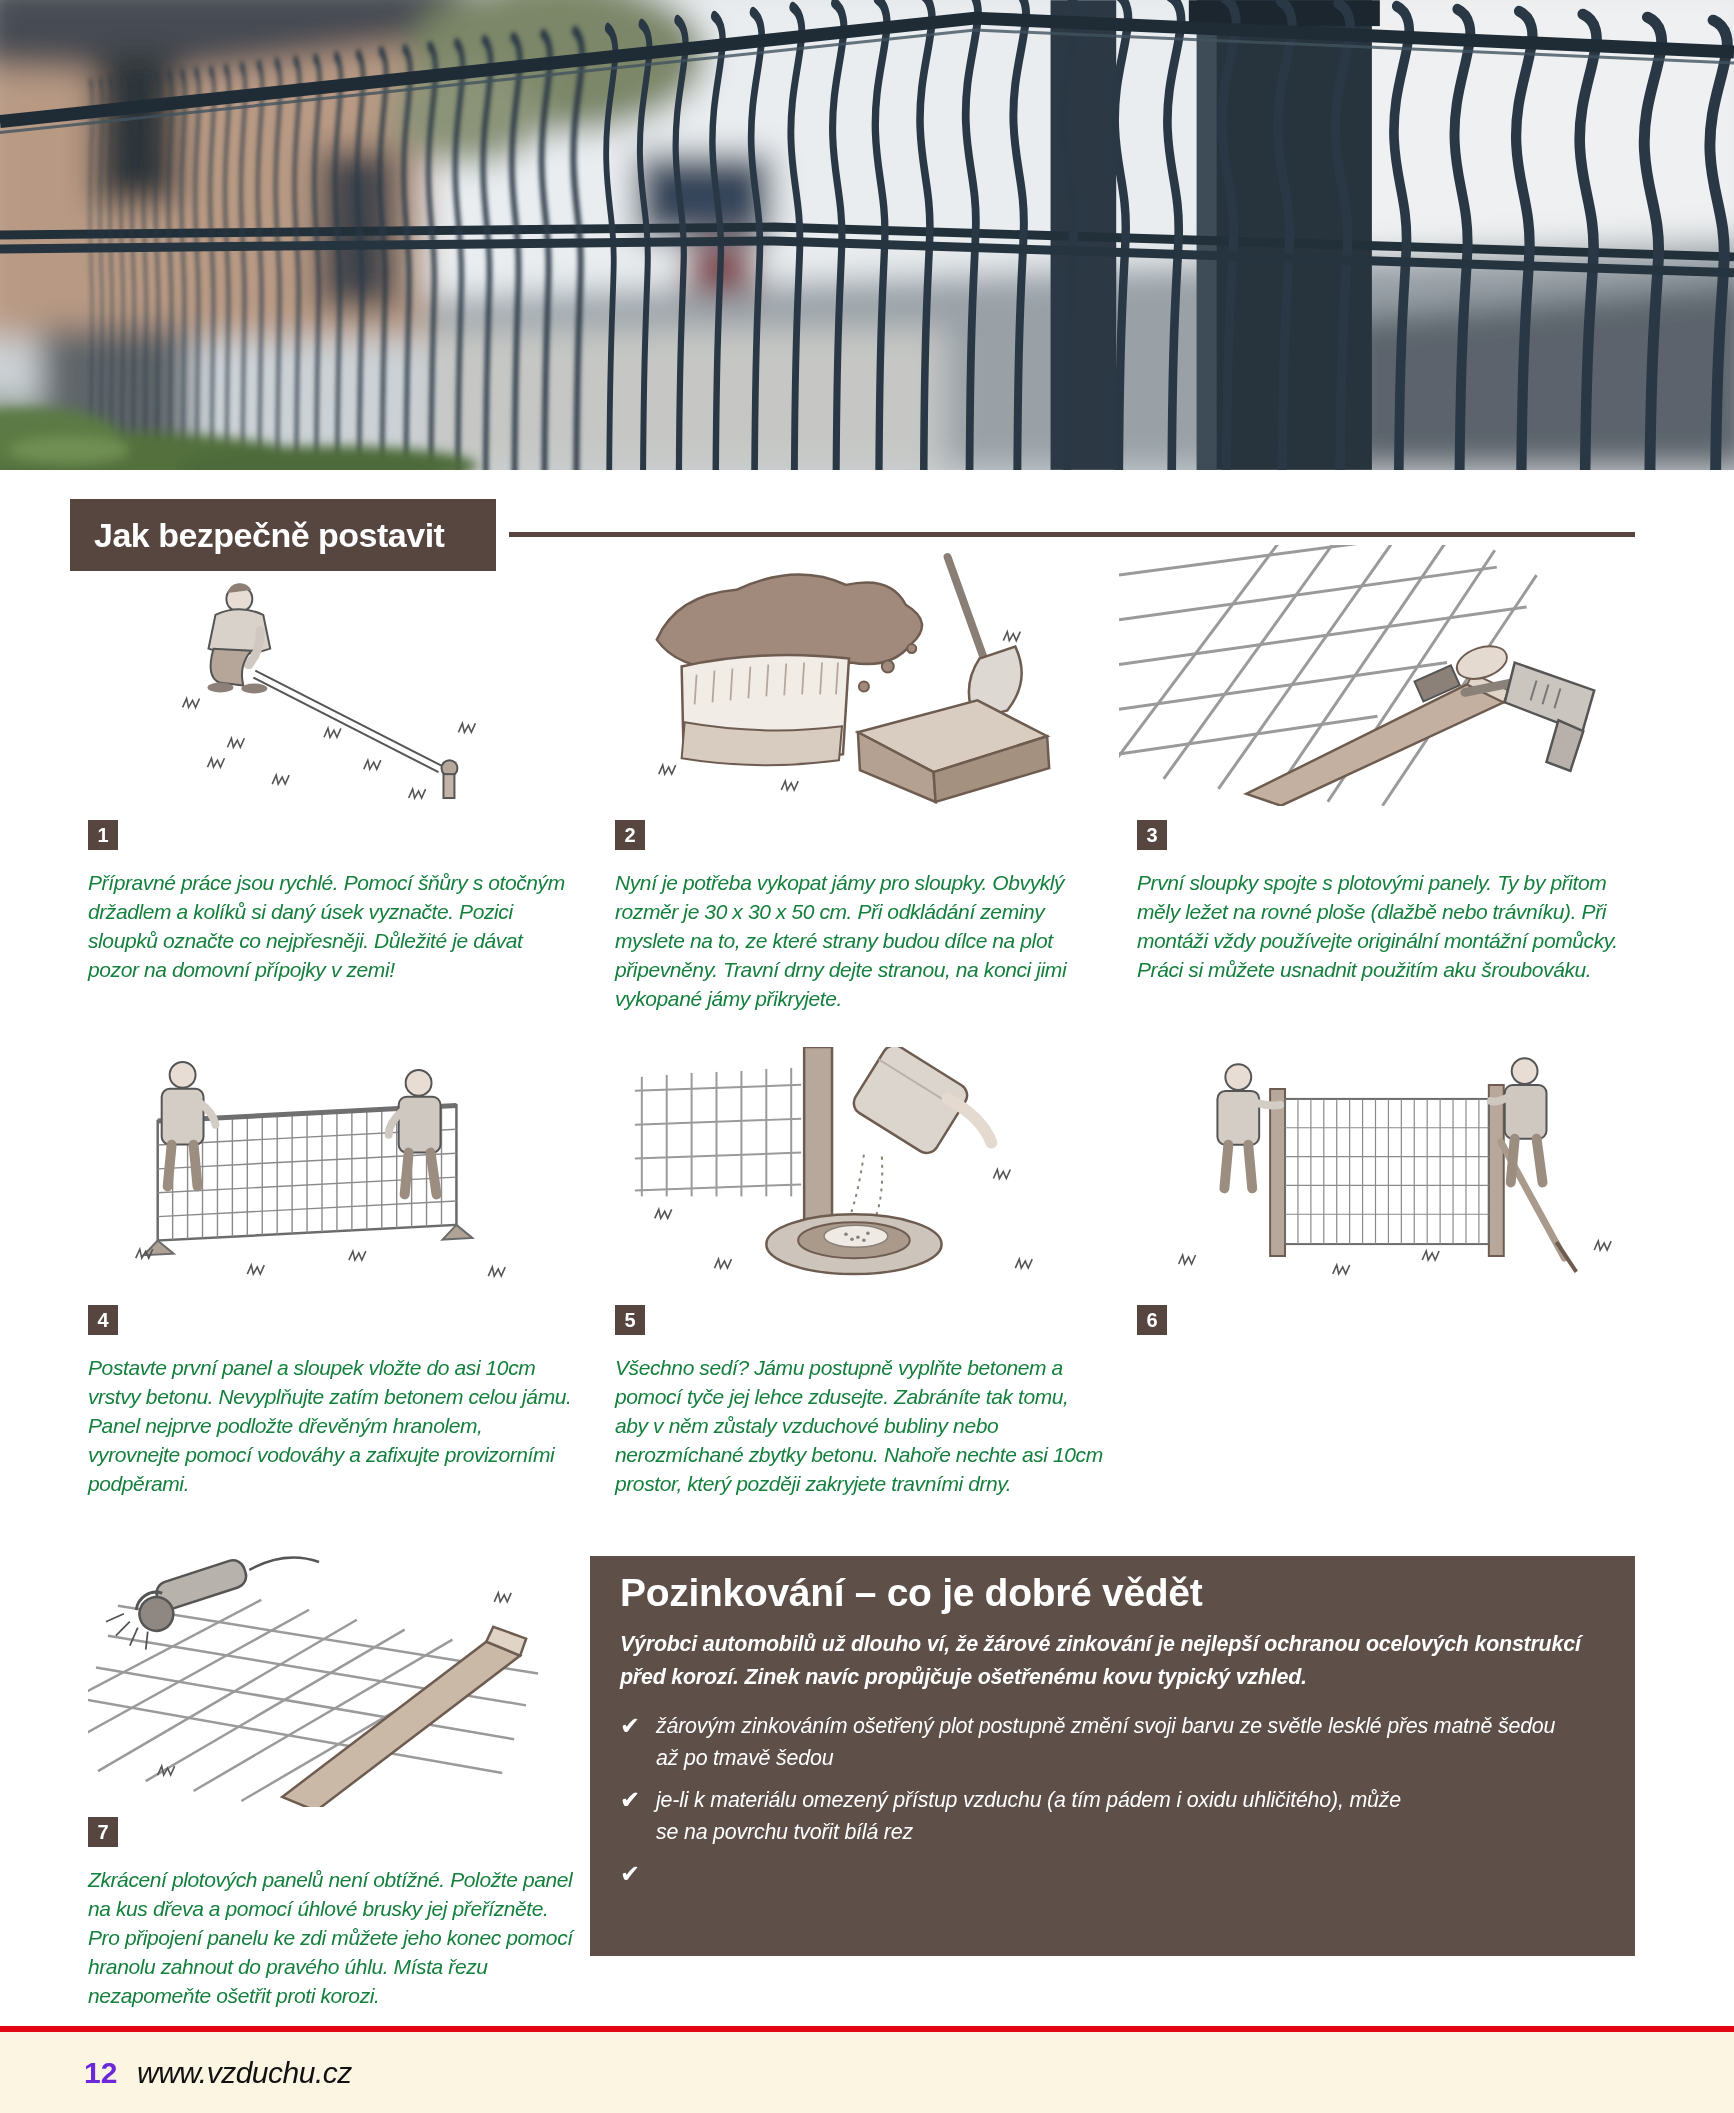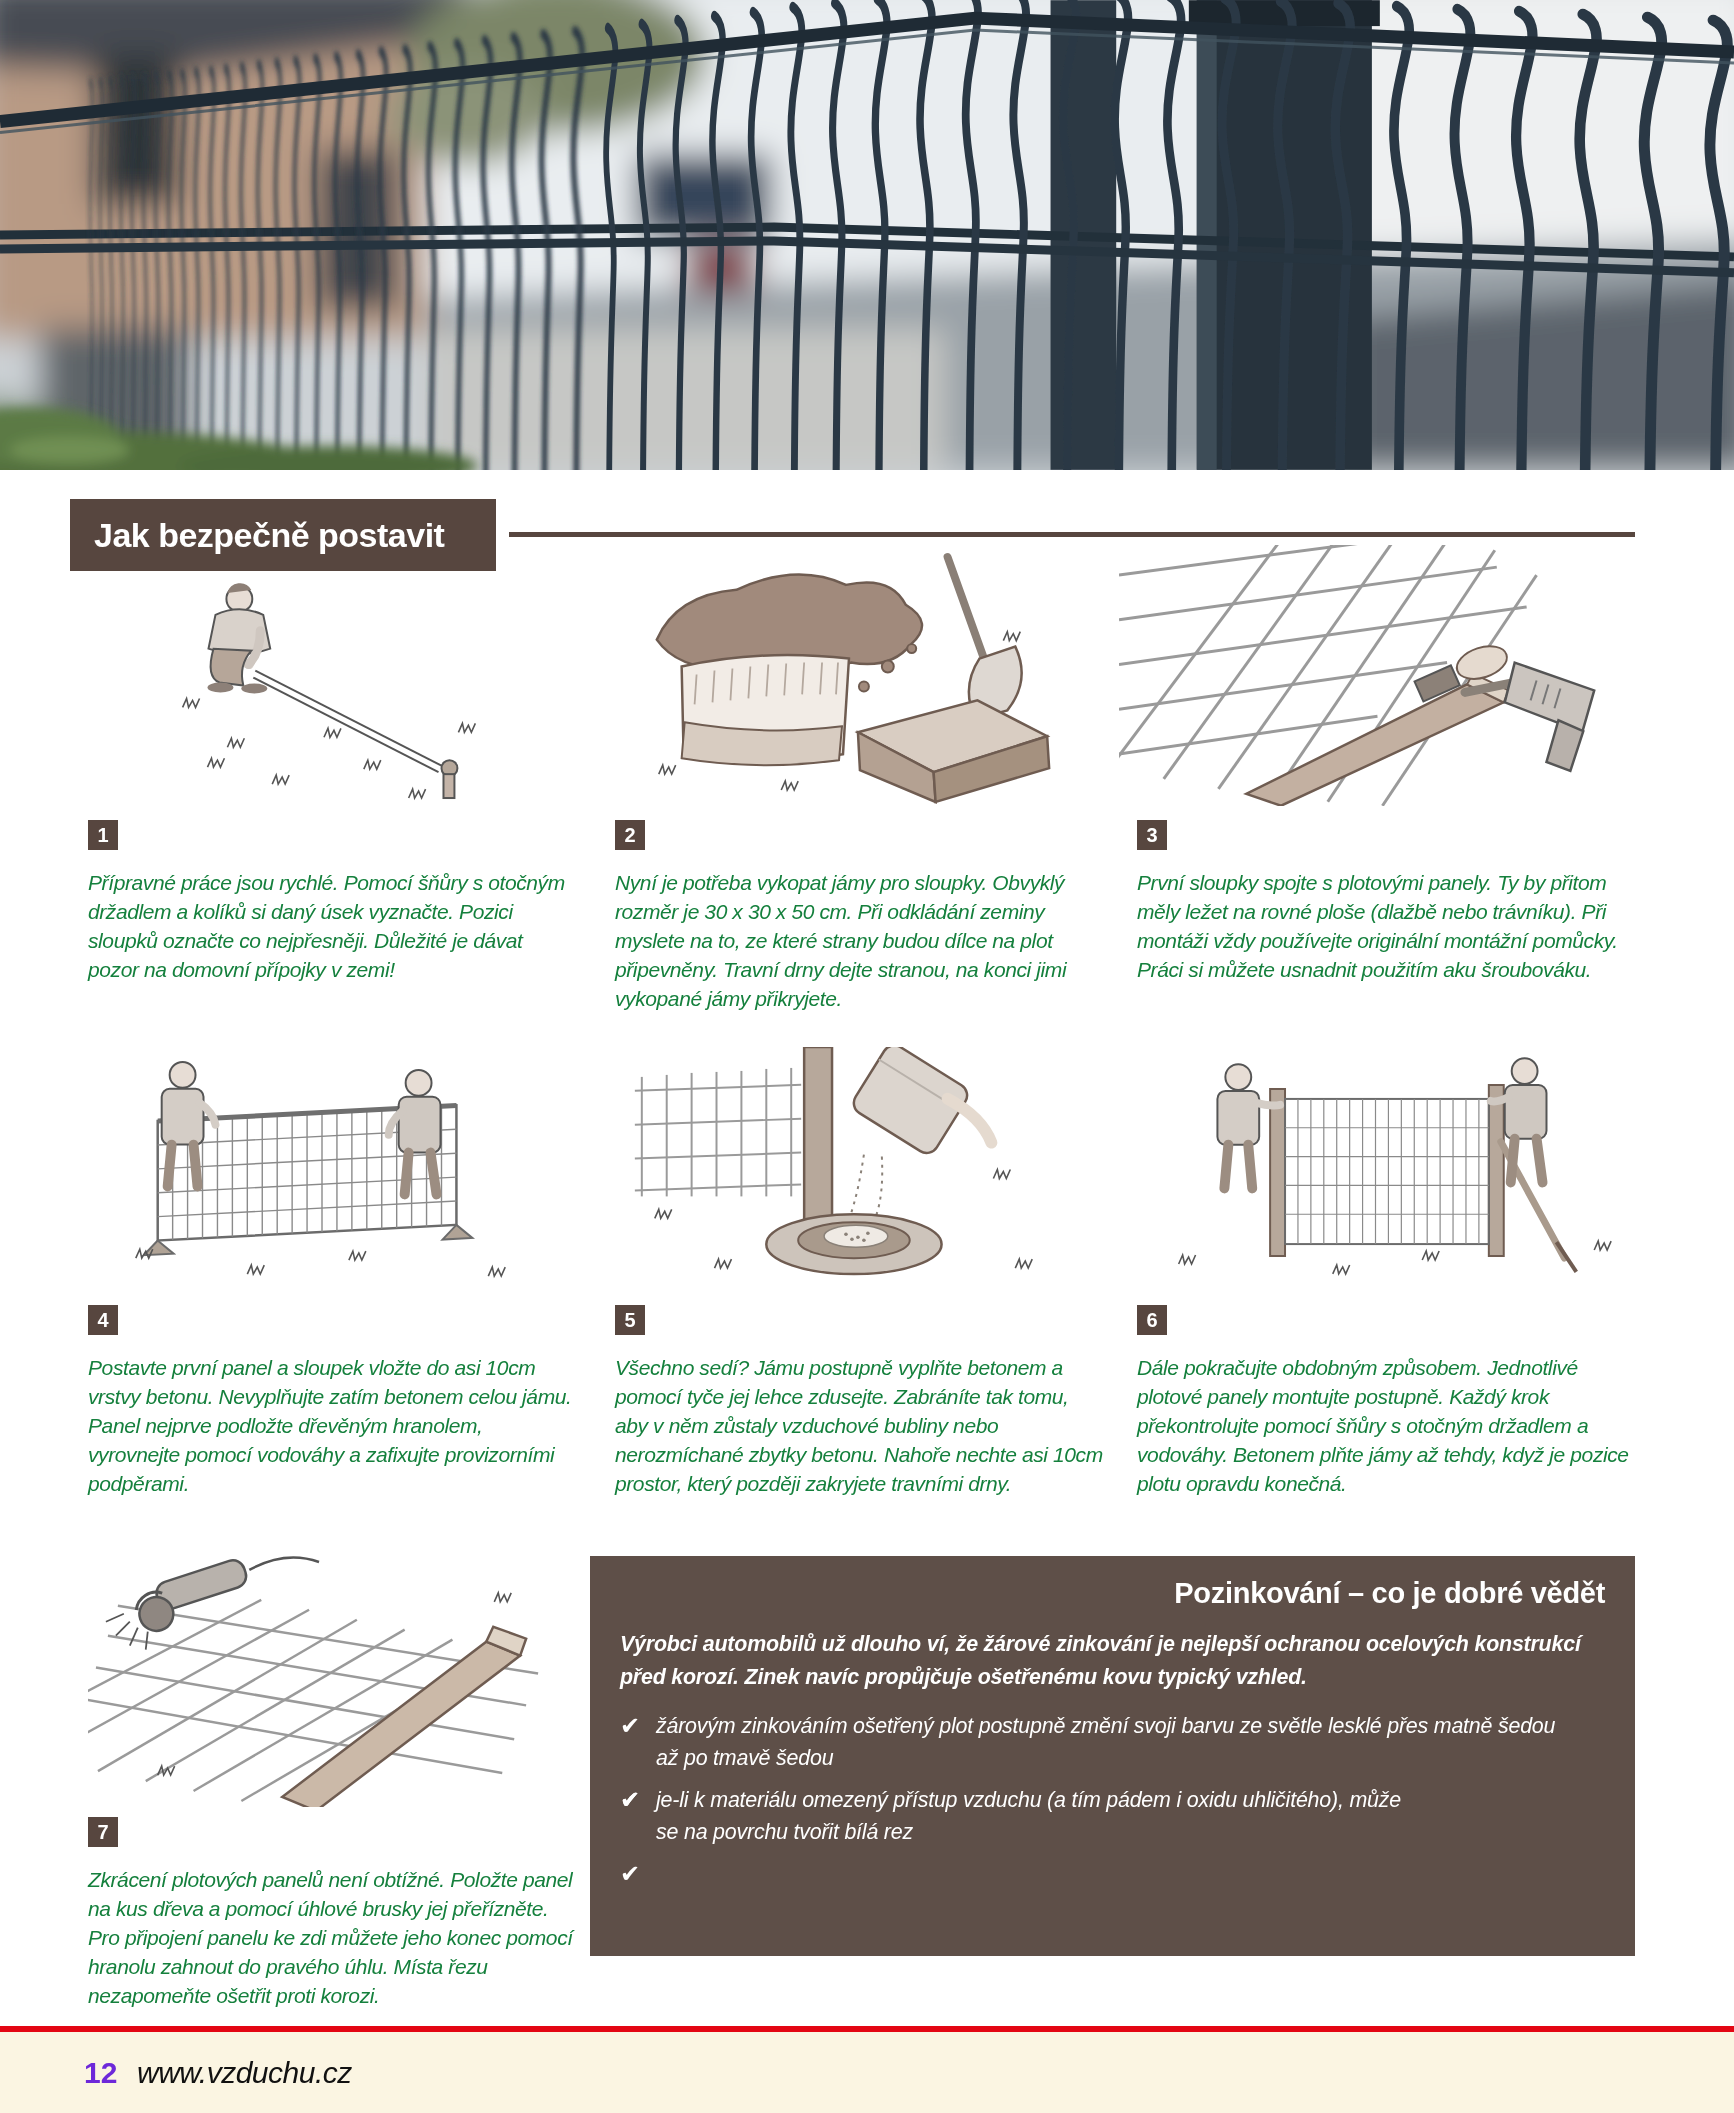--- a/index.html
+++ b/index.html
@@ -23,21 +23,21 @@
   .t7{left:88px;top:1865px;width:488px}
   .i1{left:88px;top:573px;width:470px;height:233px}
   .i2{left:597px;top:545px;width:488px;height:261px}
   .i3{left:1119px;top:545px;width:512px;height:261px}
   .i4{left:88px;top:1047px;width:470px;height:251px}
   .i5{left:597px;top:1047px;width:488px;height:251px}
   .i6{left:1119px;top:1047px;width:512px;height:251px}
   .i7{left:88px;top:1544px;width:470px;height:263px}
   .infobox{position:absolute;left:590px;top:1556px;width:1045px;height:400px;background:#5e4f48;
            color:#fff;box-sizing:border-box;padding:20px 30px;}
-  .infobox h2{margin:0;font-size:29px;line-height:34px;font-weight:bold;letter-spacing:-0.3px;text-align:right;}
+  .infobox h2{margin:0;font-size:39px;line-height:34px;font-weight:bold;letter-spacing:-0.3px;}
   .infobox .intro{margin:18px 0 0 0;font-size:21.4px;line-height:33px;font-weight:bold;font-style:italic;
                   white-space:pre-line;letter-spacing:-0.2px;}
   .blist{list-style:none;margin:16px 0 0 0;padding:0;}
   .blist li{position:relative;padding-left:36px;margin-bottom:10px;font-size:21.4px;line-height:32px;
             font-style:italic;white-space:pre-line;letter-spacing:-0.2px;}
   .blist .chk{position:absolute;left:0;top:0;font-style:normal;font-weight:bold;font-size:24px;}
   .redline{position:absolute;left:0;top:2026px;width:1734px;height:6px;background:#e30613;}
   .footstrip{position:absolute;left:0;top:2032px;width:1734px;height:82px;background:#fbf5e2;}
   .pgnum{position:absolute;left:84px;top:2056px;font-size:30px;font-weight:bold;color:#6d28d9;}
   .site{position:absolute;left:137px;top:2056px;font-size:30px;font-style:italic;color:#111;letter-spacing:-0.5px;}
@@ -437,21 +437,20 @@
   <div class="badge b4">4</div>
   <div class="badge b5">5</div>
   <div class="badge b6">6</div>
   <div class="badge b7">7</div>
 
   <p class="stext t1">Přípravné práce jsou rychlé. Pomocí šňůry s otočným držadlem a kolíků si daný úsek vyznačte. Pozici sloupků označte co nejpřesněji. Důležité je dávat pozor na domovní přípojky v zemi!</p>
   <p class="stext t2">Nyní je potřeba vykopat jámy pro sloupky. Obvyklý rozměr je 30 x 30 x 50 cm. Při odkládání zeminy myslete na to, ze které strany budou dílce na plot připevněny. Travní drny dejte stranou, na konci jimi vykopané jámy přikryjete.</p>
   <p class="stext t3">První sloupky spojte s plotovými panely. Ty by přitom měly ležet na rovné ploše (dlažbě nebo trávníku). Při montáži vždy používejte originální montážní pomůcky. Práci si můžete usnadnit použitím aku šroubováku.</p>
   <p class="stext t4">Postavte první panel a sloupek vložte do asi 10cm vrstvy betonu. Nevyplňujte zatím betonem celou jámu. Panel nejprve podložte dřevěným hranolem, vyrovnejte pomocí vodováhy a zafixujte provizorními podpěrami.</p>
   <p class="stext t5">Všechno sedí? Jámu postupně vyplňte betonem a pomocí tyče jej lehce zdusejte. Zabráníte tak tomu, aby v něm zůstaly vzduchové bubliny nebo nerozmíchané zbytky betonu. Nahoře nechte asi 10cm prostor, který později zakryjete travními drny.</p>
-  <p class="stext t6">Dále pokračujte obdobným způsobem. Jednotlivé plotové panely montujte postupně. Každý krok překontrolujte pomocí šňůry s otočným držadlem a vodováhy. Betonem plňte jámy až tehdy, když je pozice plotu opravdu konečná.</p>
   <p class="stext t7">Zkrácení plotových panelů není obtížné. Položte panel na kus dřeva a pomocí úhlové brusky jej přeřízněte. Pro připojení panelu ke zdi můžete jeho konec pomocí hranolu zahnout do pravého úhlu. Místa řezu nezapomeňte ošetřit proti korozi.</p>
 
   <div class="infobox">
     <h2>Pozinkování – co je dobré vědět</h2>
     <p class="intro">Výrobci automobilů už dlouho ví, že žárové zinkování je nejlepší ochranou ocelových konstrukcí
 před korozí. Zinek navíc propůjčuje ošetřenému kovu typický vzhled.</p>
     <ul class="blist">
       <li><span class="chk">✔</span><span>žárovým zinkováním ošetřený plot postupně změní svoji barvu ze světle lesklé přes matně šedou
 až po tmavě šedou</span></li>
       <li><span class="chk">✔</span></li>

